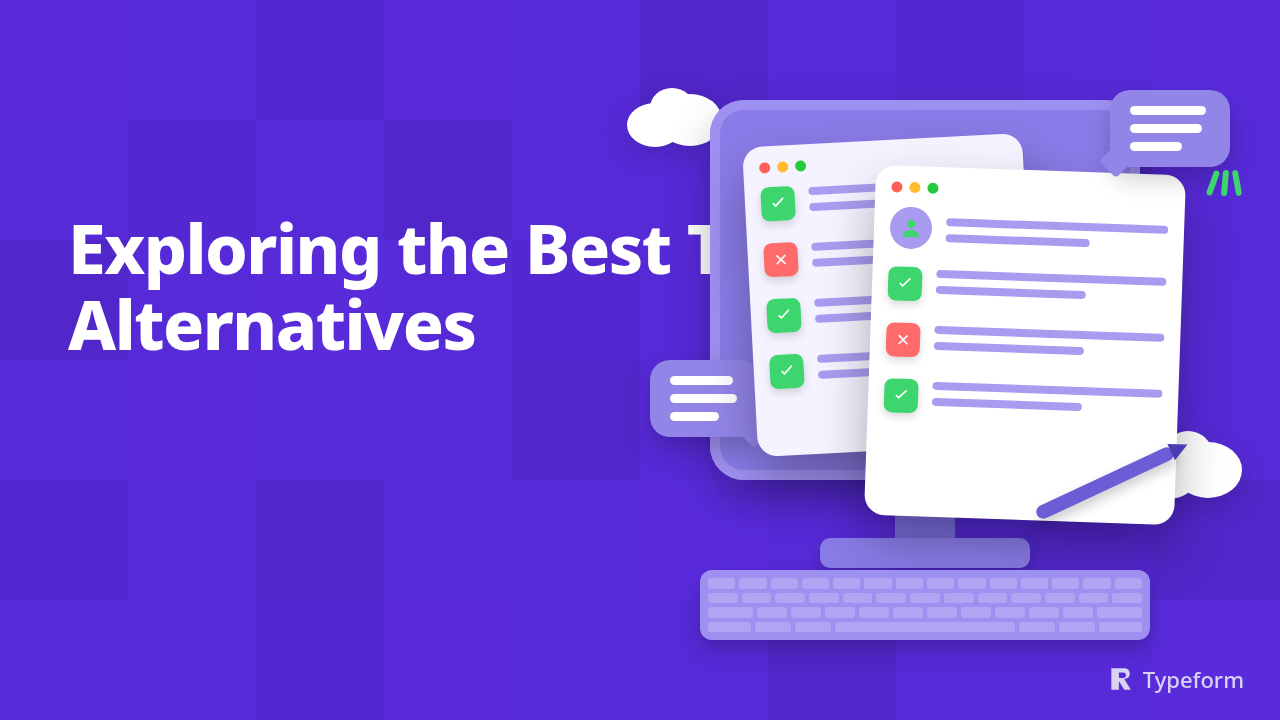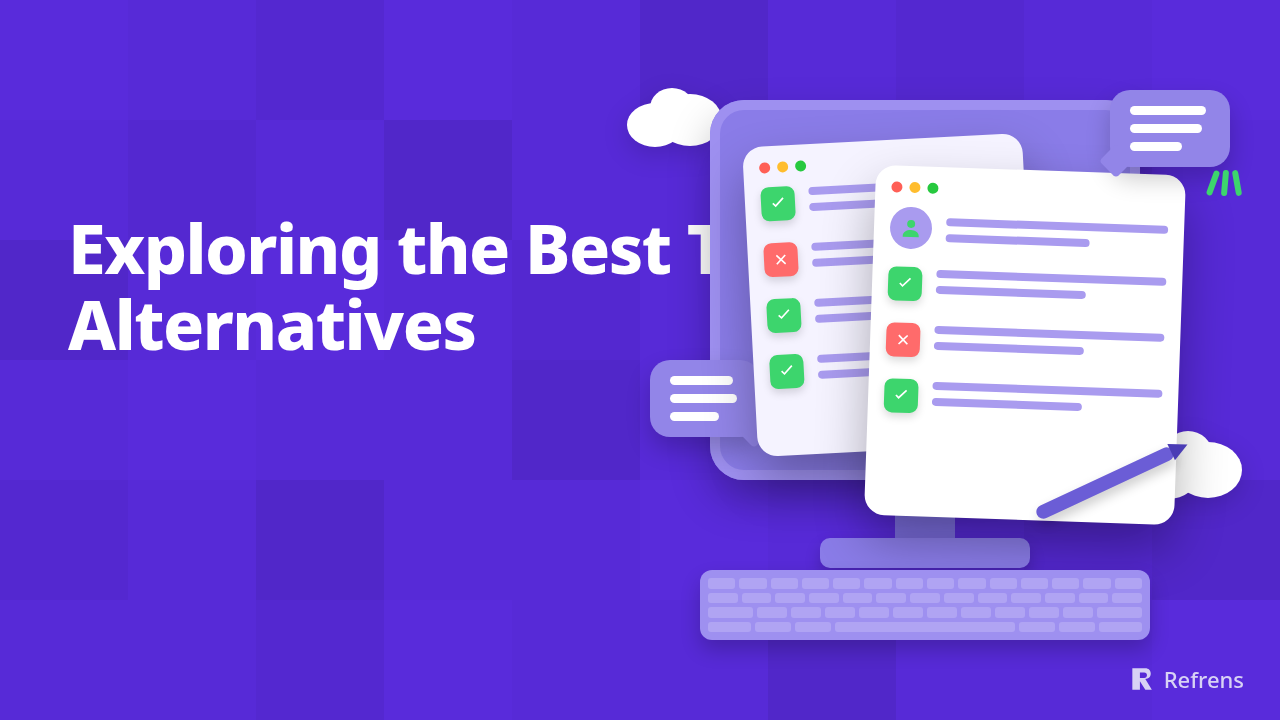--- a/index.html
+++ b/index.html
@@ -327,14 +327,14 @@
         <div class="key" style="flex:1.2"></div>
       </div>
   </div>
 
 </div>
 
 <div class="logo">
   <svg viewBox="0 0 24 24">
     <path fill="#D8D2F5" d="M4 2h12c3 0 5 2 5 5s-2 5-5 5l6 10h-6l-5-8v8H4V2zm7 4v5h4c1.5 0 2.5-1 2.5-2.5S16.5 6 15 6h-4z"></path>
   </svg>
-  <span>Refrens</span>
+  <span>Typeform</span>
 </div>
 
 </body></html>

